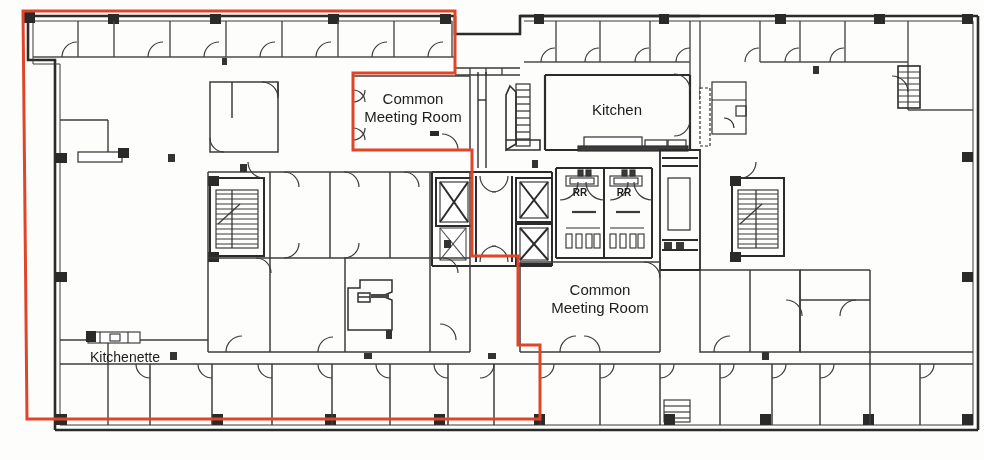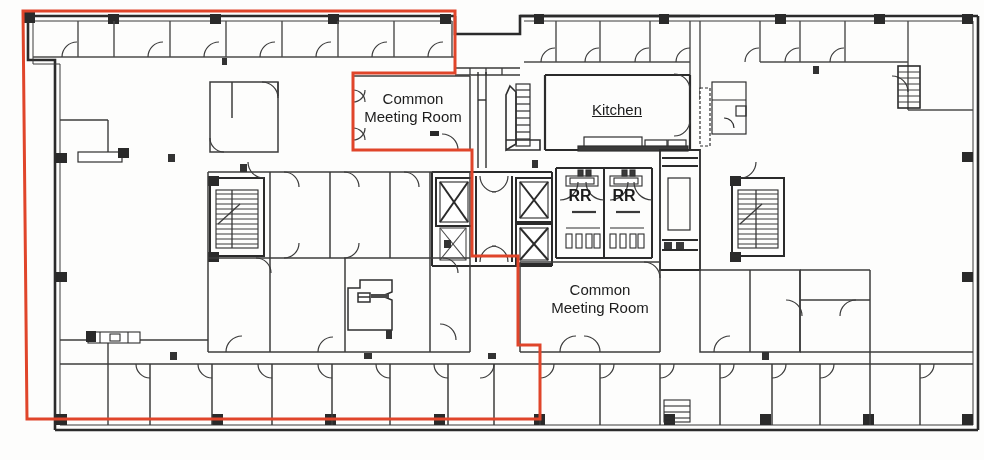--- a/index.html
+++ b/index.html
@@ -31,21 +31,21 @@
     color: #1c1c1c;
     font-family: "Liberation Sans", sans-serif;
     text-align: center;
     line-height: 1.18;
     white-space: pre;
     user-select: none;
     pointer-events: none;
   }
   .lbl-lg { font-size: 15px; }
   .lbl-md { font-size: 14px; }
-  .lbl-sm { font-size: 16px; font-weight: 700; }
+  .lbl-sm { font-size: 10px; font-weight: 700; }
 </style>
 </head>
 <body>
 
 <div id="plan-root">
 
   <svg id="plan-svg" viewBox="0 0 984 460" xmlns="http://www.w3.org/2000/svg">
 
     <rect x="0" y="0" width="984" height="460" fill="#fdfdfc"></rect>
 
@@ -526,20 +526,21 @@
     </g>
 
   </svg>
 
   <div class="room-label lbl-lg" style="left:353px; top:90px; width:120px;">Common
 Meeting Room</div>
 
   <div class="room-label lbl-lg" style="left:530px; top:281px; width:140px;">Common
 Meeting Room</div>
 
-  <div class="room-label lbl-lg" style="left:565px; top:101px; width:104px;text-decoration:underline;">Kitchen</div>
-
+  <div class="room-label lbl-lg" style="left:565px; top:101px; width:104px;">Kitchen</div>
+
+  <div class="room-label lbl-md" style="left:70px; top:349px; width:110px;">Kitchenette</div>
 
   <div class="room-label lbl-sm" style="left:556px; top:187px; width:48px;">RR</div>
 
   <div class="room-label lbl-sm" style="left:600px; top:187px; width:48px;">RR</div>
 
 </div>
 
 </body></html>

